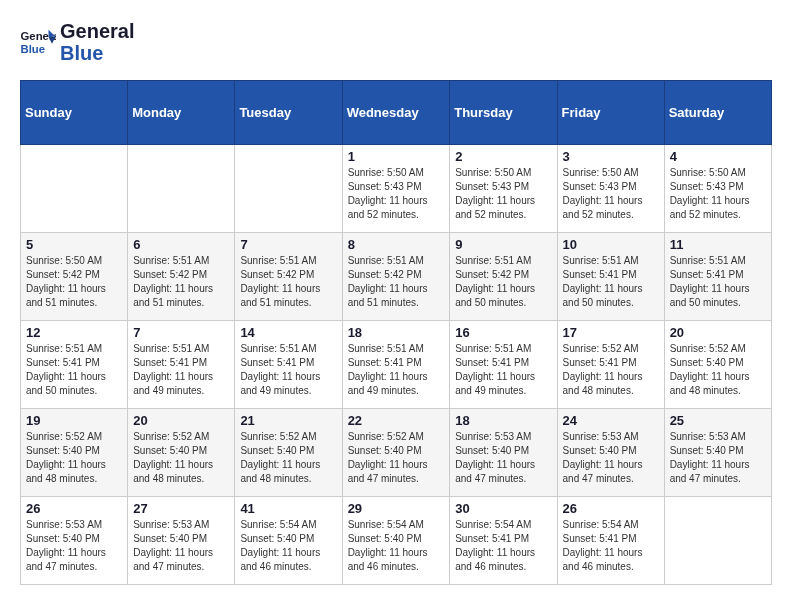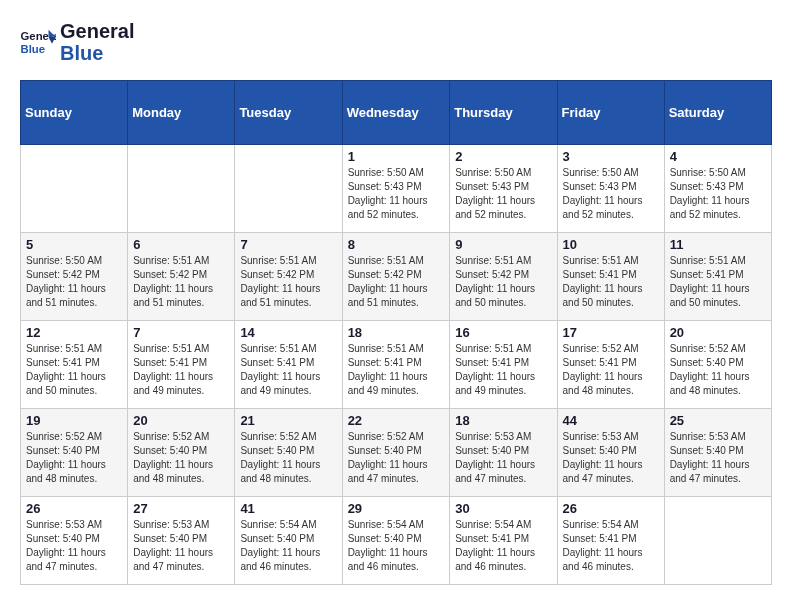--- a/index.html
+++ b/index.html
@@ -288,21 +288,21 @@
 and 47 minutes.</div>
         </td>
         <td>
           <span class="day-num">18</span>
           <div class="day-info" style="white-space: pre-line;">Sunrise: 5:53 AM
 Sunset: 5:40 PM
 Daylight: 11 hours
 and 47 minutes.</div>
         </td>
         <td>
-          <span class="day-num">44</span>
+          <span class="day-num">24</span>
           <div class="day-info" style="white-space: pre-line;">Sunrise: 5:53 AM
 Sunset: 5:40 PM
 Daylight: 11 hours
 and 47 minutes.</div>
         </td>
         <td>
           <span class="day-num">25</span>
           <div class="day-info" style="white-space: pre-line;">Sunrise: 5:53 AM
 Sunset: 5:40 PM
 Daylight: 11 hours

